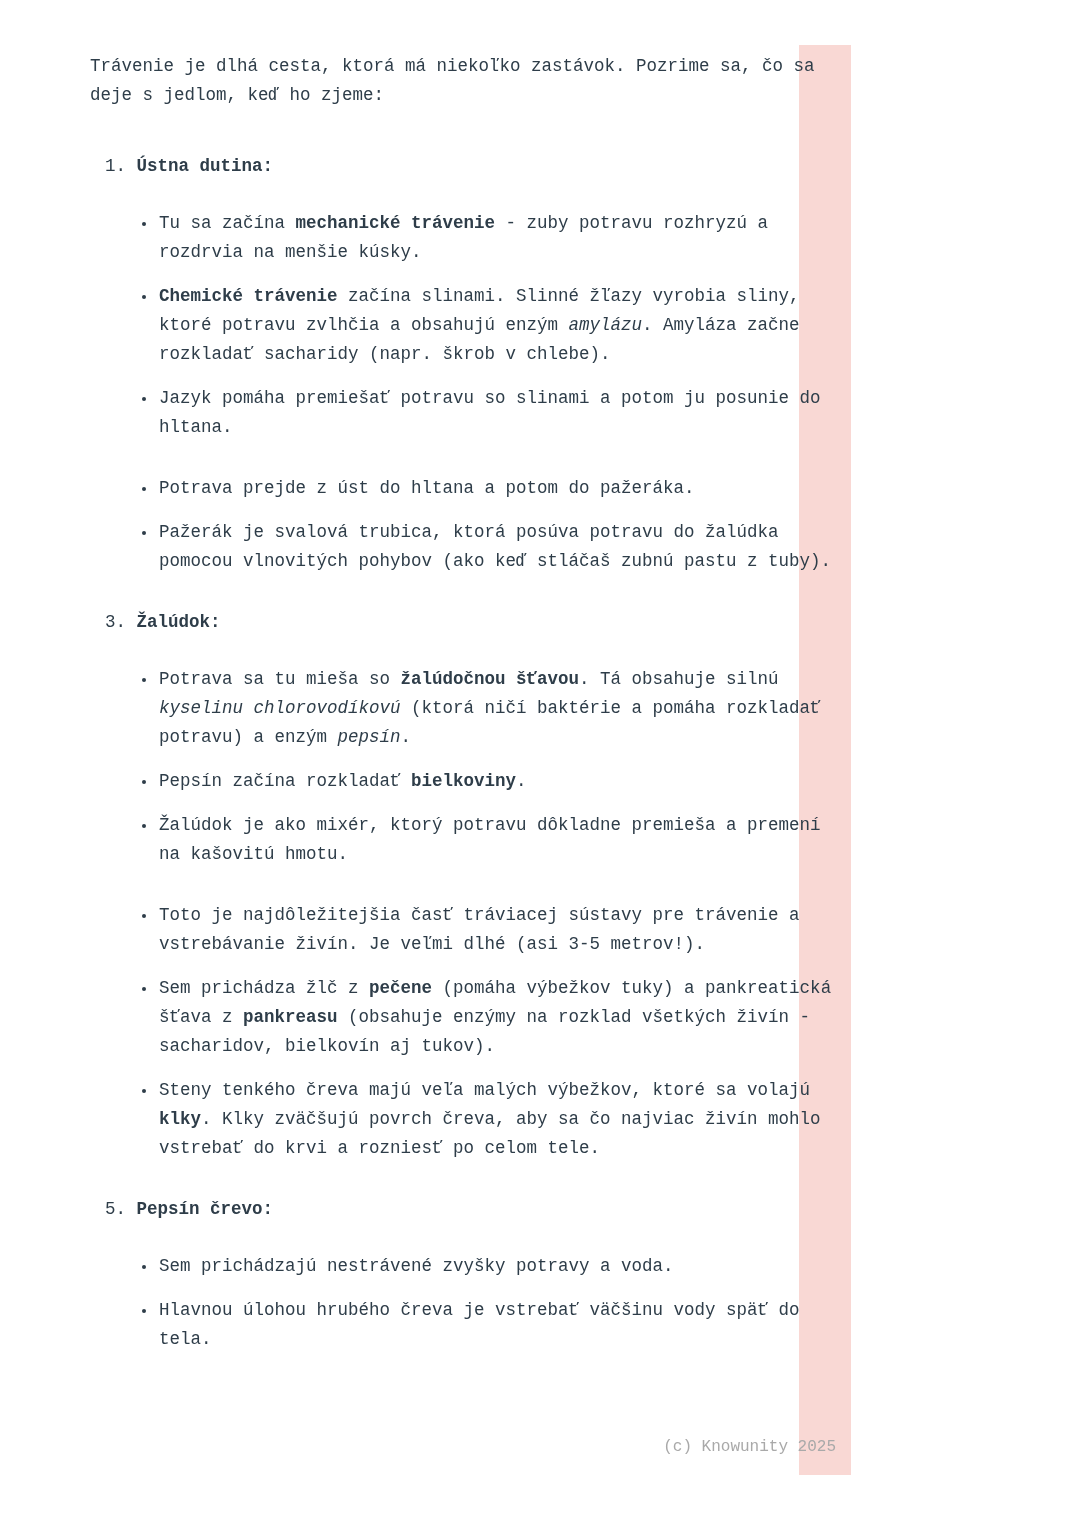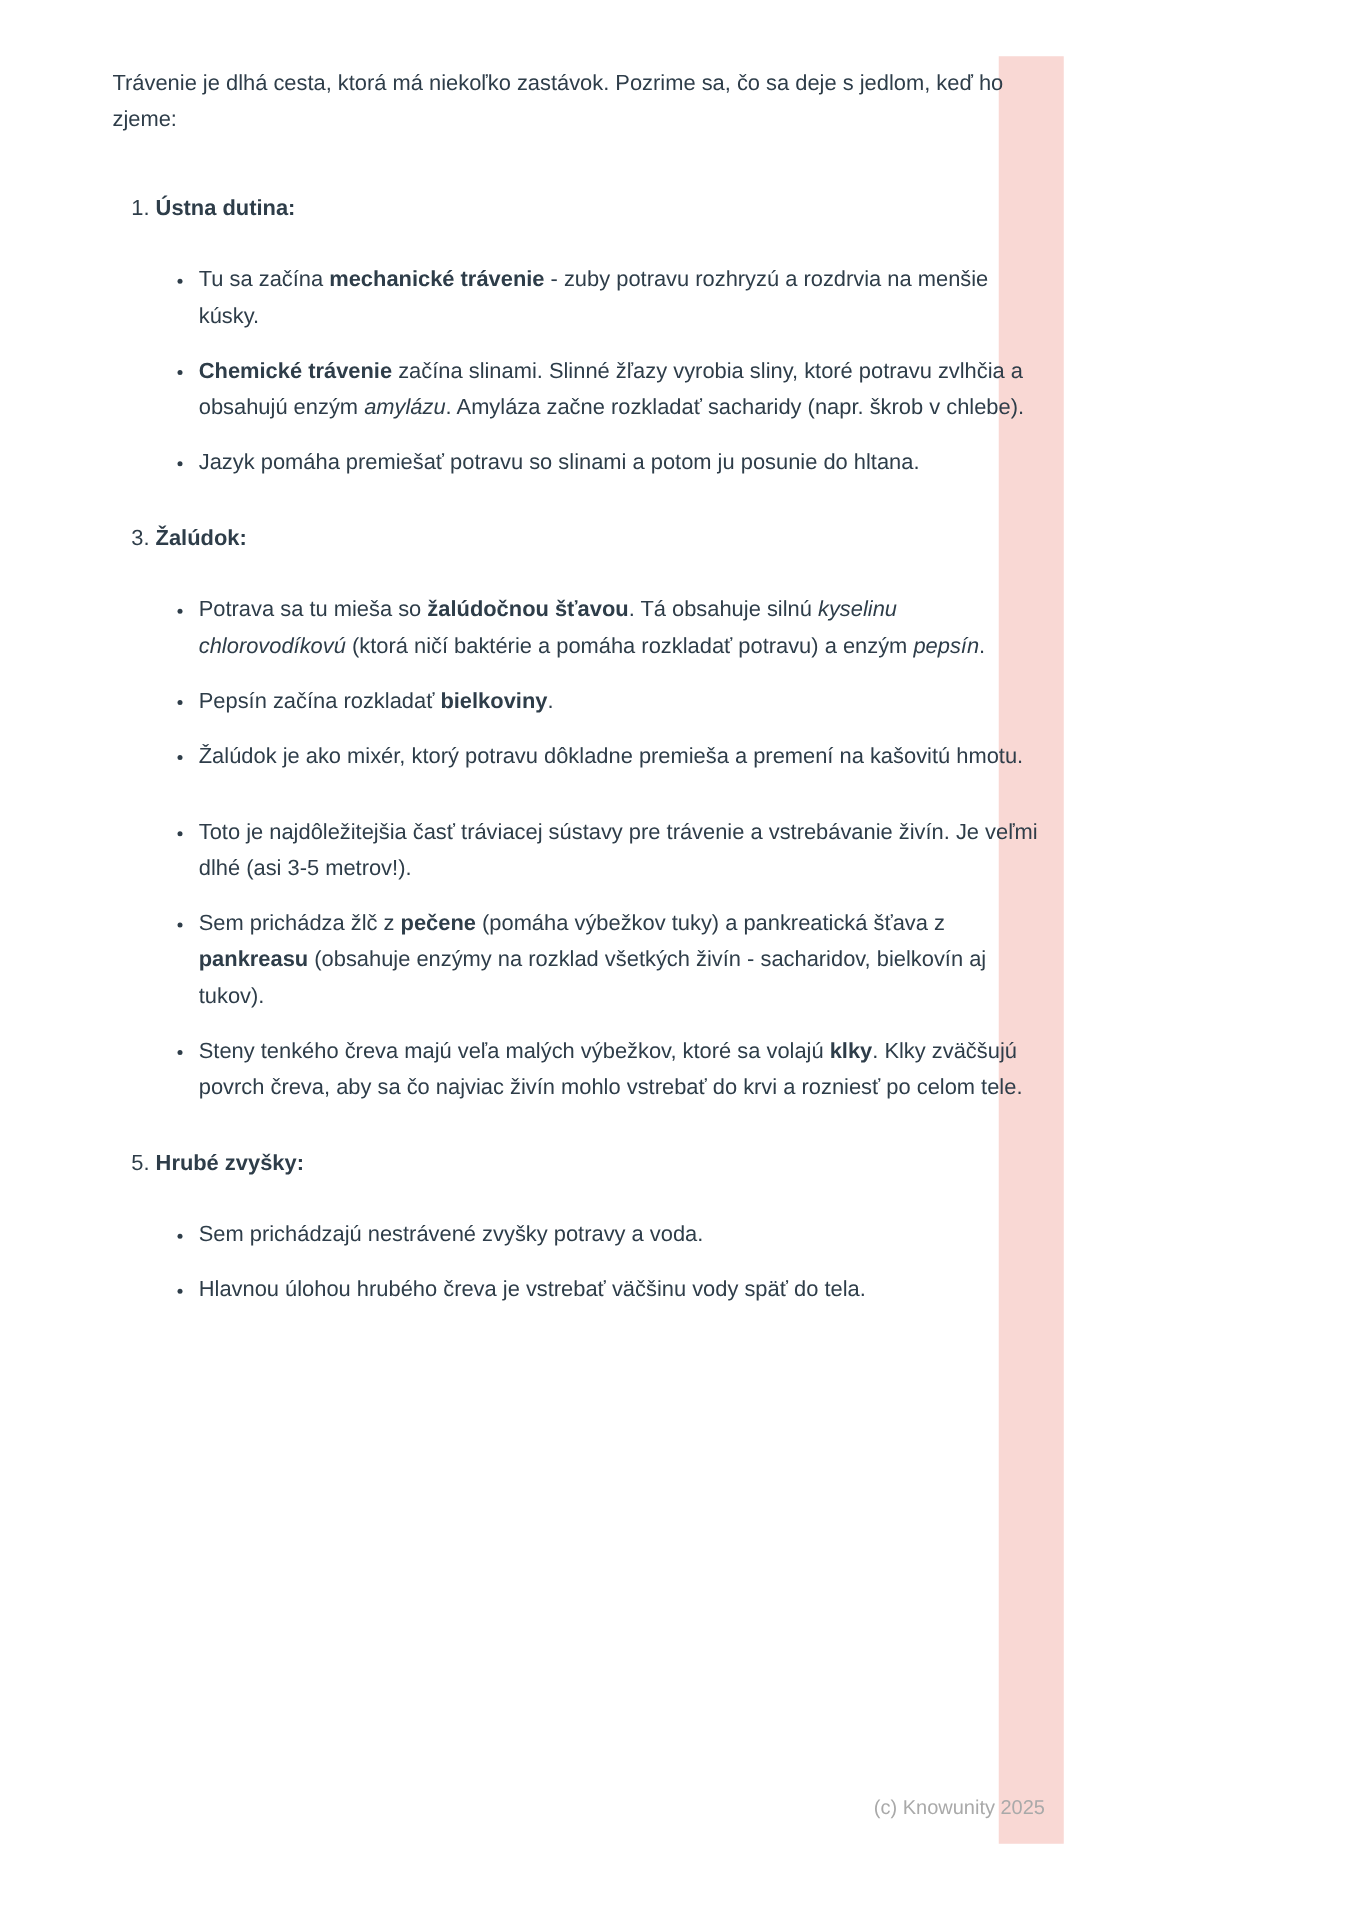--- a/index.html
+++ b/index.html
@@ -1,21 +1,21 @@
 <!DOCTYPE html>
 <html><head>
 <meta charset="utf-8">
 <style>
   html, body { margin: 0; padding: 0; background: #ffffff; }
   .page {
     position: relative;
     width: 904px;
     height: 1528px;
     background: #ffffff;
-    font-family: Liberation Sans, sans-serif;
+    font-family: Liberation Mono, monospace;
     color: #2e3d49;
     overflow: hidden;
   }
   .content {
     position: absolute;
     left: 90px;
     top: 52px;
     width: 748px;
     font-size: 17.5px;
     line-height: 29px;
@@ -62,38 +62,42 @@
     <div id="sections">
         <div class="section">
           <div class="section-heading"><span class="sec-num">1. </span><span class="sec-title">Ústna dutina:</span></div>
           <ul class="bullets">
             <li><span>Tu sa začína </span><span class="b">mechanické trávenie</span><span> - zuby potravu rozhryzú a rozdrvia na menšie kúsky.</span></li>
             <li><span class="b">Chemické trávenie</span><span> začína slinami. Slinné žľazy vyrobia sliny, ktoré potravu zvlhčia a obsahujú enzým </span><span class="i">amylázu</span><span>. Amyláza začne rozkladať sacharidy (napr. škrob v chlebe).</span></li>
             <li><span>Jazyk pomáha premiešať potravu so slinami a potom ju posunie do hltana.</span></li>
           </ul>
         </div>
         <div class="section">
+          <ul class="bullets">
+            <li><span>Potrava prejde z úst do hltana a potom do pažeráka.</span></li>
+            <li><span>Pažerák je svalová trubica, ktorá posúva potravu do žalúdka pomocou vlnovitých pohybov (ako keď stláčaš zubnú pastu z tuby).</span></li>
+          </ul>
         </div>
         <div class="section">
           <div class="section-heading"><span class="sec-num">3. </span><span class="sec-title">Žalúdok:</span></div>
           <ul class="bullets">
             <li><span>Potrava sa tu mieša so </span><span class="b">žalúdočnou šťavou</span><span>. Tá obsahuje silnú </span><span class="i">kyselinu chlorovodíkovú</span><span> (ktorá ničí baktérie a pomáha rozkladať potravu) a enzým </span><span class="i">pepsín</span><span>.</span></li>
             <li><span>Pepsín začína rozkladať </span><span class="b">bielkoviny</span><span>.</span></li>
             <li><span>Žalúdok je ako mixér, ktorý potravu dôkladne premieša a premení na kašovitú hmotu.</span></li>
           </ul>
         </div>
         <div class="section">
           <ul class="bullets">
             <li><span>Toto je najdôležitejšia časť tráviacej sústavy pre trávenie a vstrebávanie živín. Je veľmi dlhé (asi 3-5 metrov!).</span></li>
             <li><span>Sem prichádza žlč z </span><span class="b">pečene</span><span> (pomáha výbežkov tuky) a pankreatická šťava z </span><span class="b">pankreasu</span><span> (obsahuje enzýmy na rozklad všetkých živín - sacharidov, bielkovín aj tukov).</span></li>
             <li><span>Steny tenkého čreva majú veľa malých výbežkov, ktoré sa volajú </span><span class="b">klky</span><span>. Klky zväčšujú povrch čreva, aby sa čo najviac živín mohlo vstrebať do krvi a rozniesť po celom tele.</span></li>
           </ul>
         </div>
         <div class="section">
-          <div class="section-heading"><span class="sec-num">5. </span><span class="sec-title">Hrubé zvyšky:</span></div>
+          <div class="section-heading"><span class="sec-num">5. </span><span class="sec-title">Pepsín črevo:</span></div>
           <ul class="bullets">
             <li><span>Sem prichádzajú nestrávené zvyšky potravy a voda.</span></li>
             <li><span>Hlavnou úlohou hrubého čreva je vstrebať väčšinu vody späť do tela.</span></li>
           </ul>
         </div>
       </div>
   </div>
 
   <div class="watermark">(c) Knowunity 2025</div>
 </div>

